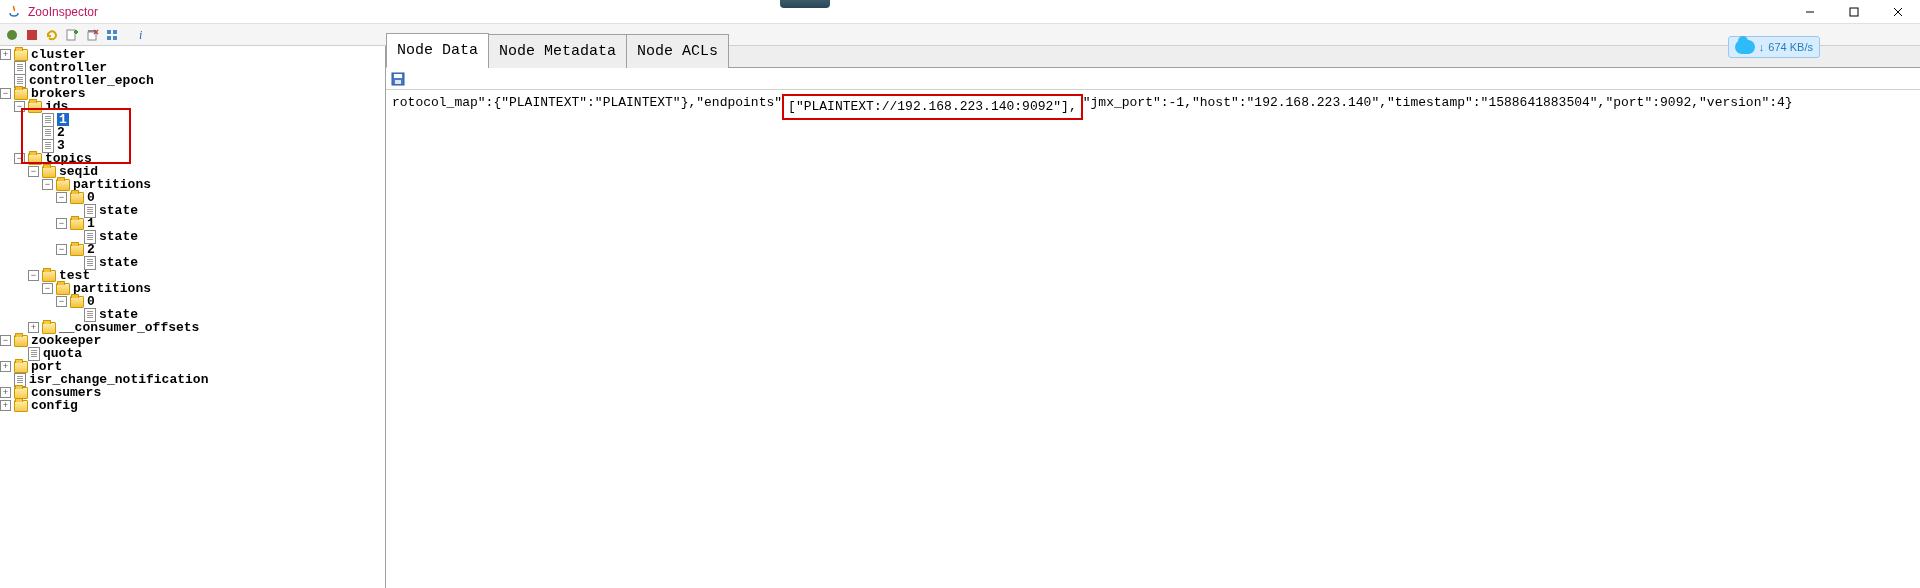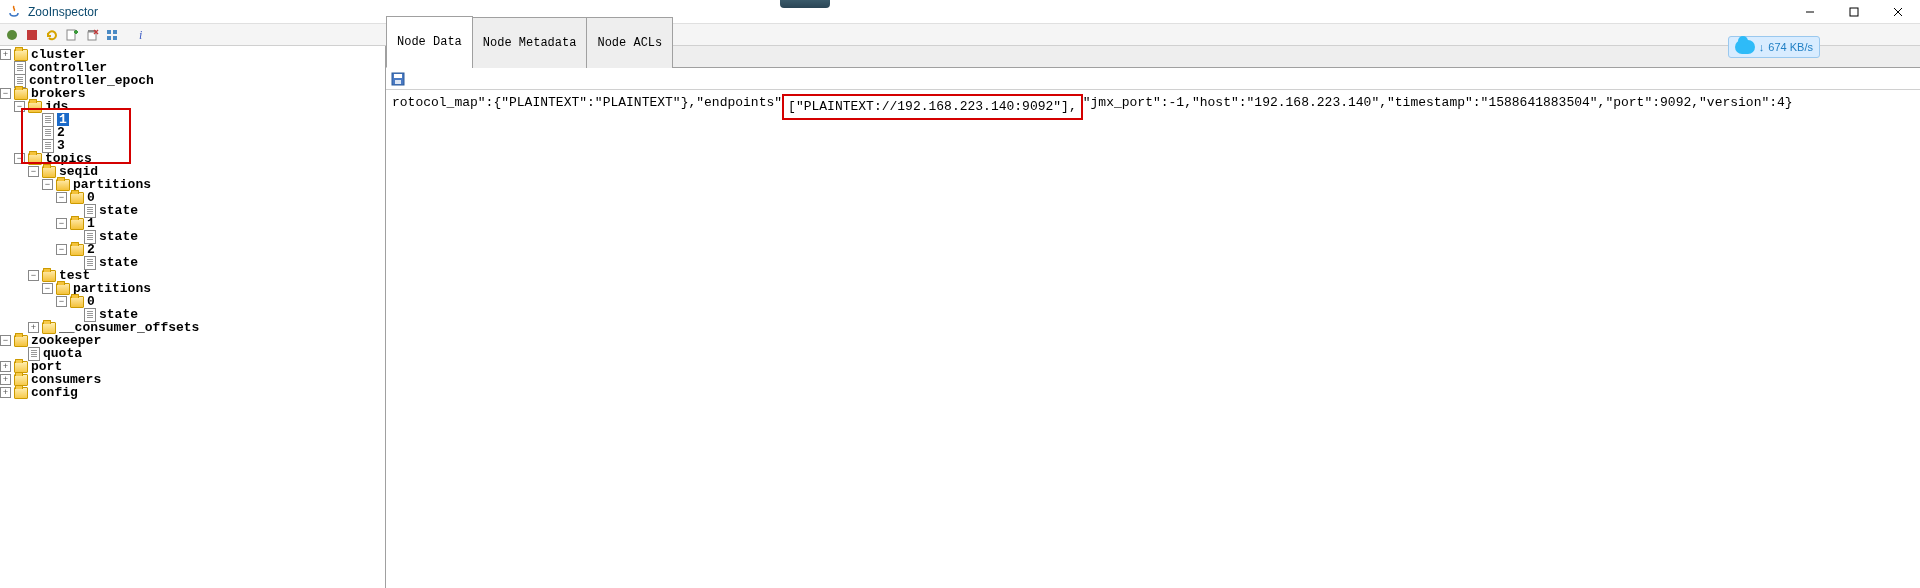--- a/index.html
+++ b/index.html
@@ -1,37 +1,37 @@
 <!DOCTYPE html>
 <html><head>
 <meta charset="utf-8">
 <style>
 * { box-sizing: border-box; margin: 0; padding: 0; }
 body { font-family: "Microsoft YaHei", Tahoma, Arial, sans-serif; font-size: 12px; background: #fff; color: #000; overflow: hidden; width: 1920px; height: 588px; position: relative; }
 
 .titlebar { height: 24px; background: #fff; border-bottom: 1px solid #e0e0e0; display: flex; align-items: center; padding: 0 6px; position: relative; }
 .titlebar .java-icon { width: 16px; height: 16px; margin-right: 6px; display: flex; align-items: center; justify-content: center; }
-.titlebar .title { font-size: 12px; color: #0c4a6e; }
+.titlebar .title { font-size: 12px; color: #be185d; }
 .win-controls { position: absolute; right: 0; top: 0; display: flex; height: 24px; }
 .win-controls div { width: 44px; display: flex; align-items: center; justify-content: center; cursor: default; }
 .titlebar-handle { position: absolute; left: 780px; top: 0; width: 50px; height: 8px; background: linear-gradient(180deg,#3a5a6a,#2a4555); border-radius: 0 0 4px 4px; }
 
 .toolbar { height: 22px; background: #f5f5f5; border-bottom: 1px solid #d0d0d0; display: flex; align-items: center; padding: 0 4px; gap: 4px; }
 .toolbar .tbtn { width: 16px; height: 16px; display: flex; align-items: center; justify-content: center; cursor: pointer; }
 
 .download-widget { position: absolute; right: 100px; top: 36px; height: 22px; background: #d8ecff; border: 1px solid #9ac8ee; border-radius: 3px; display: flex; align-items: center; padding: 0 6px; gap: 4px; font-size: 11px; color: #207fc4; }
 .download-widget .cloud { width: 20px; height: 14px; background: #2ebbf8; border-radius: 7px; position: relative; }
 .download-widget .cloud::before { content: ""; position: absolute; width: 10px; height: 10px; background: #2ebbf8; border-radius: 50%; top: -4px; left: 3px; }
 
 .main { display: flex; height: calc(588px - 46px); }
 .tree-pane { width: 386px; border-right: 1px solid #a0a0a0; overflow: auto; background: #fff; padding: 2px 0; }
 .content-pane { flex: 1; display: flex; flex-direction: column; background: #fff; }
 
 .tabstrip { height: 22px; background: #eee; display: flex; align-items: flex-end; border-bottom: 1px solid #a0a0a0; }
-.tab { padding: 18px 10px; border: 1px solid #a0a0a0; border-bottom: none; background: #eee; margin-right: -1px; cursor: pointer; font-family: "Courier New", monospace; font-size: 12px; position: relative; top: 1px; }
+.tab { padding: 8px 10px; border: 1px solid #a0a0a0; border-bottom: none; background: #eee; margin-right: -1px; cursor: pointer; font-family: "Courier New", monospace; font-size: 15px; position: relative; top: 1px; }
 .tab.active { background: #fff; border-bottom: 1px solid #fff; }
 
 .content-toolbar { height: 22px; border-bottom: 1px solid #d0d0d0; display: flex; align-items: center; padding: 0 4px; }
 .content-toolbar .save-icon { width: 16px; height: 16px; cursor: pointer; }
 
 .node-data { padding: 4px 6px; font-family: "Courier New", "SimSun", monospace; font-size: 13px; white-space: nowrap; display: flex; align-items: flex-start; line-height: 18px; }
 .highlight-box { border: 2px solid #d40000; padding: 2px 4px; }
 
 .tree { list-style: none; font-family: "Courier New", "SimSun", monospace; font-size: 13px; color: #000; line-height: 13px; }
 .tree ul { list-style: none; padding-left: 14px; }
@@ -336,20 +336,27 @@
       </li>
       <li>
           <div class="node">
             <span class="toggle">+</span>
             <span class="folder-icon closed"></span>
             <span class="label">port</span>
           </div>
         </li>
       <li>
           <div class="node">
+            <span class="toggle blank"></span>
+            <span class="file-icon"></span>
+            <span class="label">isr_change_notification</span>
+          </div>
+        </li>
+      <li>
+          <div class="node">
             <span class="toggle">+</span>
             <span class="folder-icon closed"></span>
             <span class="label">consumers</span>
           </div>
         </li>
       <li>
           <div class="node">
             <span class="toggle">+</span>
             <span class="folder-icon closed"></span>
             <span class="label">config</span>

